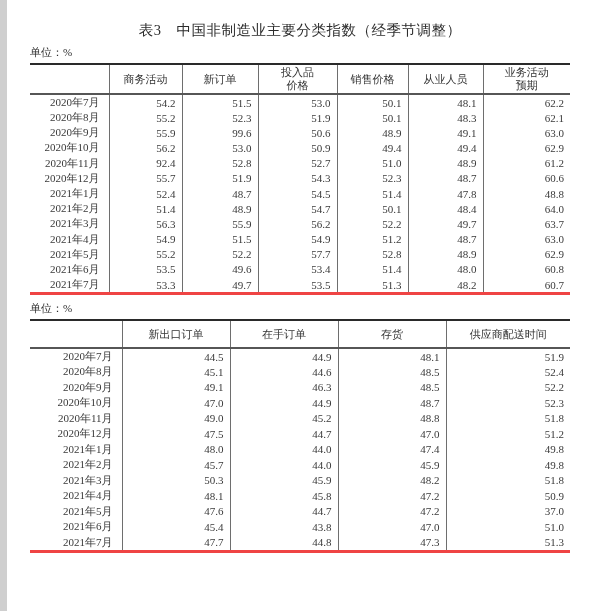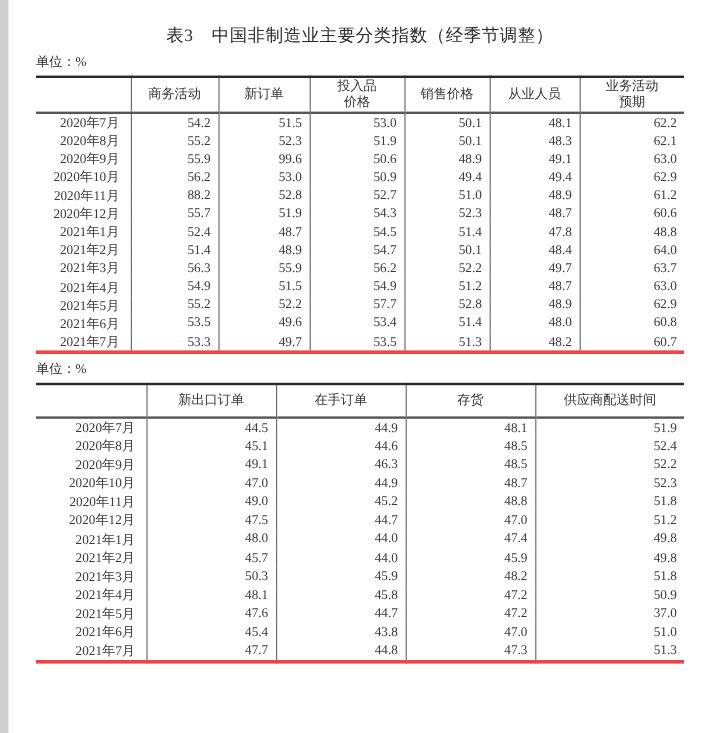--- a/index.html
+++ b/index.html
@@ -147,21 +147,21 @@
           <td class="month">2020年10月</td>
           <td class="val">56.2</td>
           <td class="val">53.0</td>
           <td class="val">50.9</td>
           <td class="val">49.4</td>
           <td class="val">49.4</td>
           <td class="val">62.9</td>
         </tr>
         <tr>
           <td class="month">2020年11月</td>
-          <td class="val">88.2</td>
+          <td class="val">92.4</td>
           <td class="val">52.8</td>
           <td class="val">52.7</td>
           <td class="val">51.0</td>
           <td class="val">48.9</td>
           <td class="val">61.2</td>
         </tr>
         <tr>
           <td class="month">2020年12月</td>
           <td class="val">55.7</td>
           <td class="val">51.9</td>

